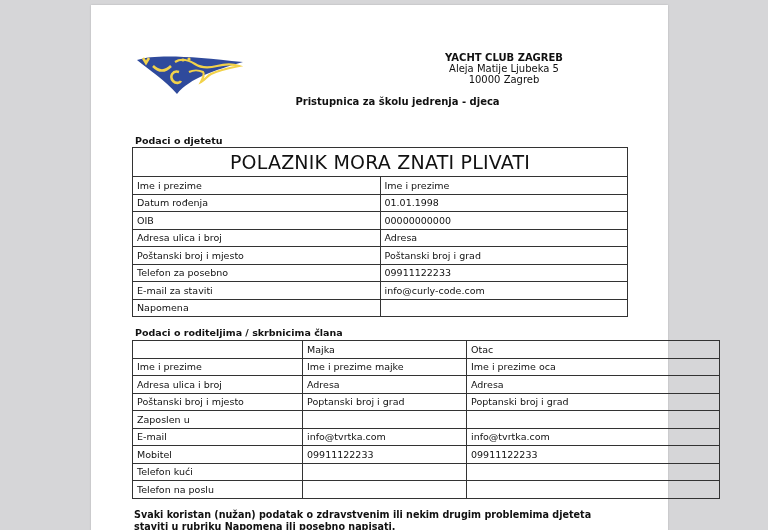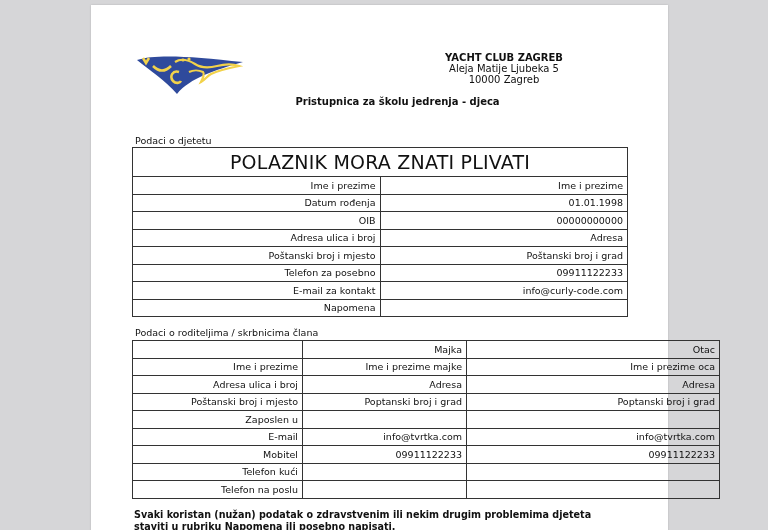--- a/index.html
+++ b/index.html
@@ -20,33 +20,32 @@
     position:absolute; left:330px; top:47px; width:166px;
     text-align:center; font-size:10px; line-height:11px;
   }
   .club .name { font-weight:bold; }
   .title {
     position:absolute; left:0; top:91px; width:577px; text-align:center;
     font-size:10px; line-height:11px;
   }
   .title .main { font-weight:bold; padding-left:0;margin-left:36px; }
   .section-label {
-    position:absolute; left:44px; font-size:9.5px; line-height:11px;
+    position:absolute; left:44px; font-size:9.5px; line-height:11px;font-weight:bold;
   }
   table {
     position:absolute; left:41px; border-collapse:collapse;
     font-size:9.5px;
   }
   td {
     border:1.5px solid #333;
     padding:0 4px;
     height:16.5px;
     vertical-align:middle;
     white-space:nowrap;
-    text-align:right;
   }
   .child-table { top:142px; width:496px; }
   .child-table td { width:50%; }
   .child-table .head-cell {
     font-size:19px; text-align:center; height:28px; letter-spacing:0.2px;
   }
   .parent-table { top:335px; width:588px; }
   .parent-table td.c1 { width:161px; }
   .parent-table td.c2 { width:155px; }
   .note {
@@ -104,21 +103,21 @@
     </tr>
     <tr>
       <td>Poštanski broj i mjesto</td>
       <td>Poštanski broj i grad</td>
     </tr>
     <tr>
       <td>Telefon za posebno</td>
       <td>09911122233</td>
     </tr>
     <tr>
-      <td>E-mail za kontakt</td>
+      <td>E-mail za staviti</td>
       <td>info@curly-code.com</td>
     </tr>
     <tr>
       <td>Napomena</td>
       <td></td>
     </tr>
   </tbody>
     </table>
 
   <div class="section-label" style="top:322px;">Podaci o roditeljima / skrbnicima člana</div>

